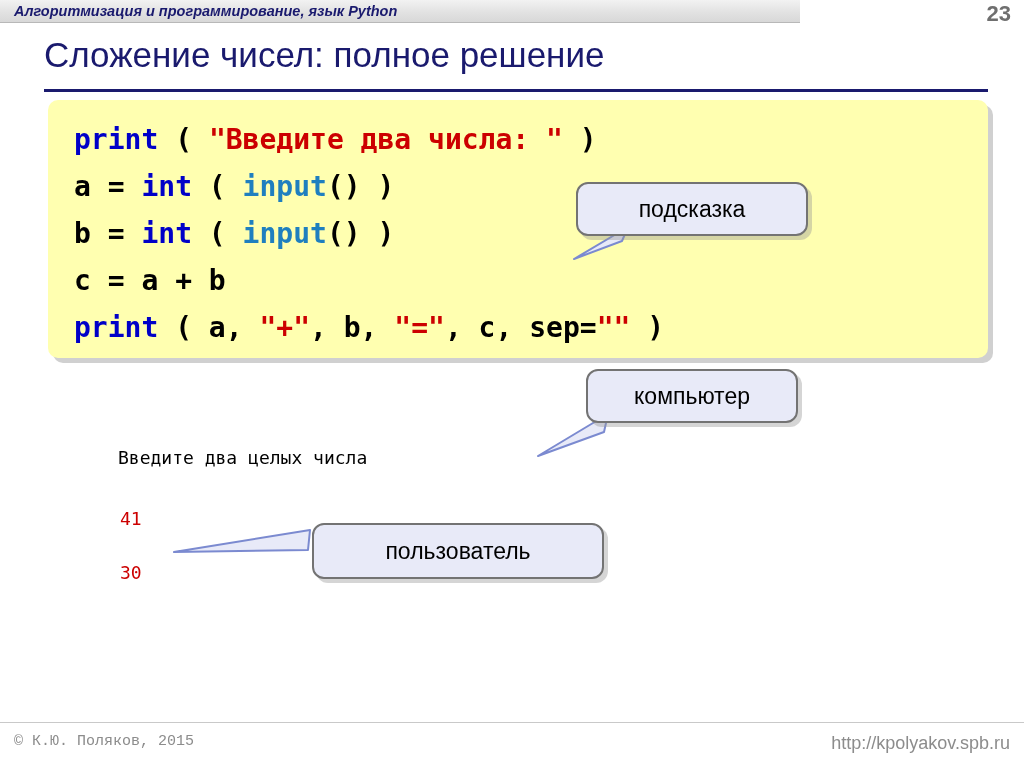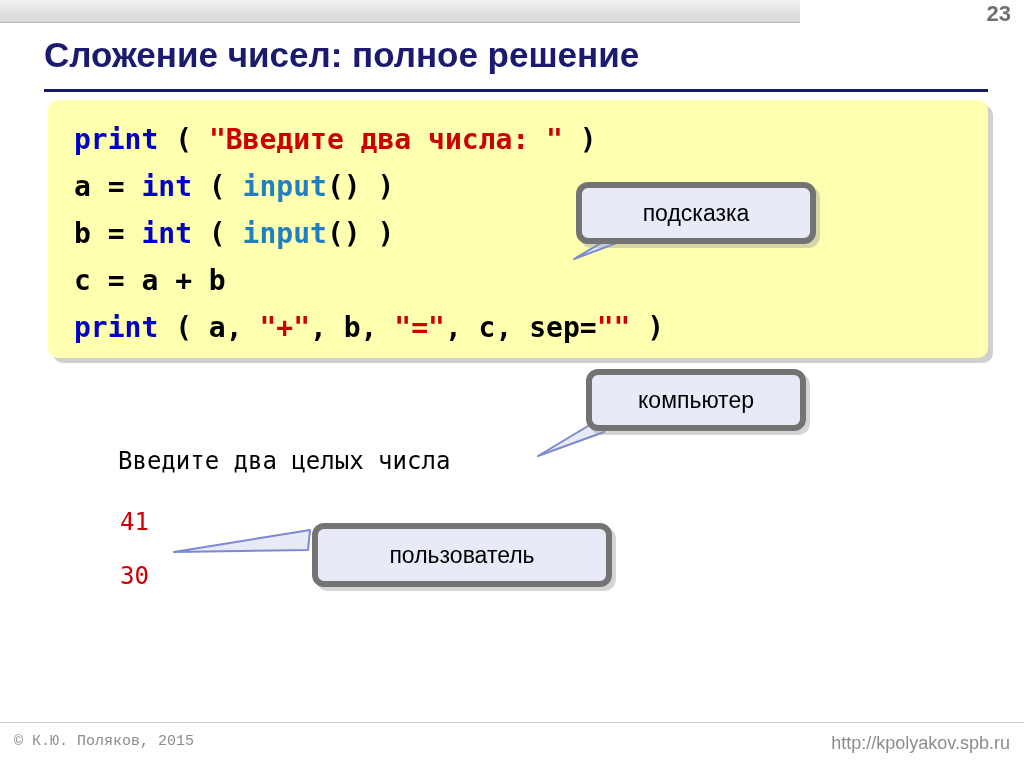--- a/index.html
+++ b/index.html
@@ -50,21 +50,21 @@
     font-weight: bold;
     color: #6f6f6f;
   }
 
   
   .slide-title {
     position: absolute;
     left: 44px;
     top: 35px;
     font-size: 35px;
-    font-weight: bold;
+    font-weight: normal;
     color: #1a1a6e;
     white-space: nowrap;
   }
   .title-rule {
     position: absolute;
     left: 44px;
     top: 89px;
     width: 944px;
     height: 3px;
     background: #1a1a6e;
@@ -102,21 +102,21 @@
     position: absolute;
     left: 74px;
     top: 385px;
     font-size: 27px;
     font-weight: bold;
     color: #1a1a6e;
   }
   .proto-line {
     position: absolute;
     font-family: "DejaVu Sans Mono", monospace;
-    font-size: 24px;
+    font-size: 18px;
     white-space: pre;
   }
   .proto-computer {
     left: 118px;
     top: 447px;
     color: #000000;
   }
   .proto-user1 {
     left: 120px;
     top: 508px;
@@ -130,21 +130,21 @@
   .proto-result {
     left: 120px;
     top: 618px;
     color: #000000;
   }
 
   
   .callout {
     position: absolute;
     background: #e8eaf8;
-    border: 6px solid #737373;
+    border: 2px solid #737373;
     border-radius: 12px;
     color: #000000;
     font-size: 23px;
     display: flex;
     align-items: center;
     justify-content: center;
     box-shadow: 4px 4px 0 rgba(150,150,150,0.40);
     white-space: nowrap;
   }
   .callout-hint {
@@ -194,20 +194,21 @@
     font-size: 18px;
     color: #8c8c8c;
   }
 </style>
 </head>
 <body>
 
 <div class="slide">
 
   <div class="header-bar"></div>
+  <div class="header-title">Алгоритмизация и программирование, язык Python</div>
   <div class="slide-number">23</div>
 
   <div class="slide-title">Сложение чисел: полное решение</div>
   <div class="title-rule"></div>
 
   <div class="code-box"></div>
   <div class="code-lines" id="code-lines"><div><span class="kw">print</span><span class="plain"> ( </span><span class="str">"Введите два числа: "</span><span class="plain"> )</span></div><div><span class="plain">a = </span><span class="kw">int</span><span class="plain"> ( </span><span class="fn">input</span><span class="plain">() )</span></div><div><span class="plain">b = </span><span class="kw">int</span><span class="plain"> ( </span><span class="fn">input</span><span class="plain">() )</span></div><div><span class="plain">c = a + b</span></div><div><span class="kw">print</span><span class="plain"> ( a, </span><span class="str">"+"</span><span class="plain">, b, </span><span class="str">"="</span><span class="plain">, c, sep=</span><span class="str">""</span><span class="plain"> )</span></div></div>
 
   <div class="proto-line proto-computer">Введите два целых числа</div>
   <div class="proto-line proto-user1">41</div>

